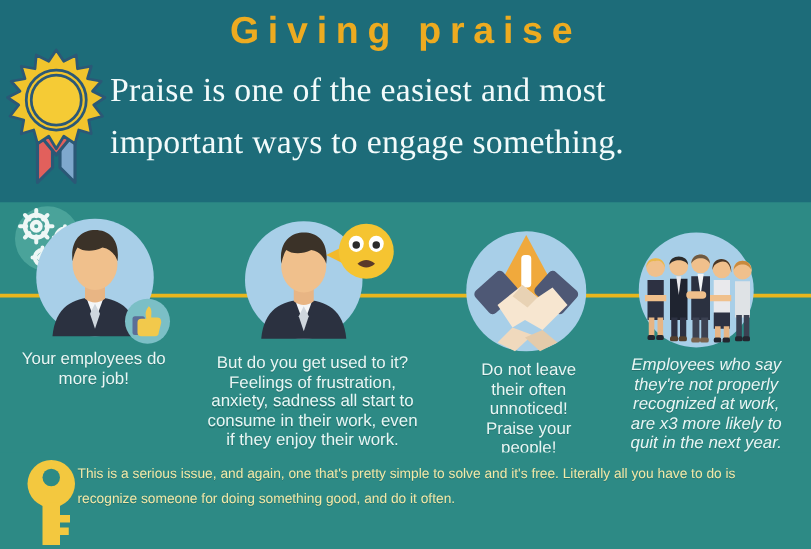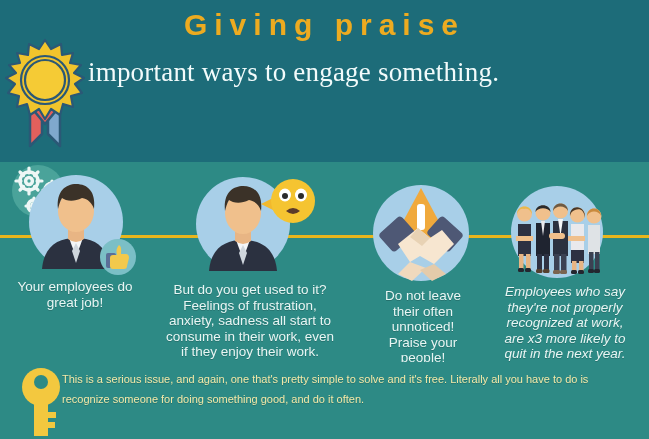--- a/index.html
+++ b/index.html
@@ -87,20 +87,21 @@
           <path d="M0,-40 L6,-31 L16,-36 L17,-25 L28,-27 L25,-17 L36,-15 L29,-7 L39,-2 L30,4 L37,13 L26,16 L28,27 L18,24 L15,35 L6,29 L0,39 L-6,29 L-15,35 L-18,24 L-28,27 L-26,16 L-37,13 L-30,4 L-39,-2 L-29,-7 L-36,-15 L-25,-17 L-28,-27 L-17,-25 L-16,-36 L-6,-31 Z" fill="#f1c42c" stroke="#2b5876" stroke-width="2.2" stroke-linejoin="round"></path>
           <circle cx="0" cy="0" r="24" fill="none" stroke="#2b5876" stroke-width="2.2"></circle>
           <circle cx="0" cy="0" r="20" fill="#f5cb35" stroke="#2b5876" stroke-width="2.2"></circle>
         </g>
       </svg>
     </div>
 
     <div class="title">Giving praise</div>
 
     <div class="subtitle">
+      <div>Praise is one of the easiest and most</div>
       <div>important ways to engage something.</div>
     </div>
   </div>
 
   <div class="body-area">
 
     <div class="rule"></div>
 
     <div class="col" style="left:0px;width:150px;">
       <div style="position:absolute;left:14px;top:3px;width:120px;height:108px;">
@@ -132,21 +133,21 @@
           <ellipse cx="62" cy="46" rx="18" ry="21" fill="#f0c08c"></ellipse>
 
           <path d="M44 44 C42 26 52 19 62 19 C74 19 82 27 80 44 C78 38 74 34 68 33 C60 37 52 36 48 33 C46 36 45 40 44 44 Z" fill="#3b3228"></path>
 
           <circle cx="104" cy="92" r="18" fill="#7bbfc6"></circle>
           <rect x="92" y="88" width="10" height="15" rx="2" fill="#5b6f98"></rect>
           <path d="M105 80 C101 85 103 88 103 90 L99 90 C97 90 96 91 96 93 L96 101 C96 103 97 104 99 104 L110 104 C112 104 113 103 113 101 L115 93 C115 90 114 89 111 89 L107 89 C107 86 108 82 105 80 Z" fill="#f2c94c"></path>
         </svg>
       </div>
       <div class="cap" style="left:0;top:117px;width:150px;">Your employees do
-great job!</div>
+more job!</div>
     </div>
 
     <div class="col" style="left:185px;width:130px;">
       <div style="position:absolute;left:0px;top:10px;width:130px;height:104px;">
         <svg width="130" height="104" viewBox="0 0 130 104">
           <circle cx="58" cy="52" r="47" fill="#a8cfe8"></circle>
           <path d="M24 99 C26 76 40 68 58 68 C76 68 90 76 92 99 Z" fill="#2b3140"></path>
           <path d="M51 68 L58 87 L65 68 L58 65 Z" fill="#f4f6f8"></path>
           <path d="M58 73 L54 81 L58 93 L62 81 Z" fill="#cfd6dd"></path>
           <path d="M50 57 L50 69 Q58 75 66 69 L66 57 Z" fill="#e8b584"></path>

